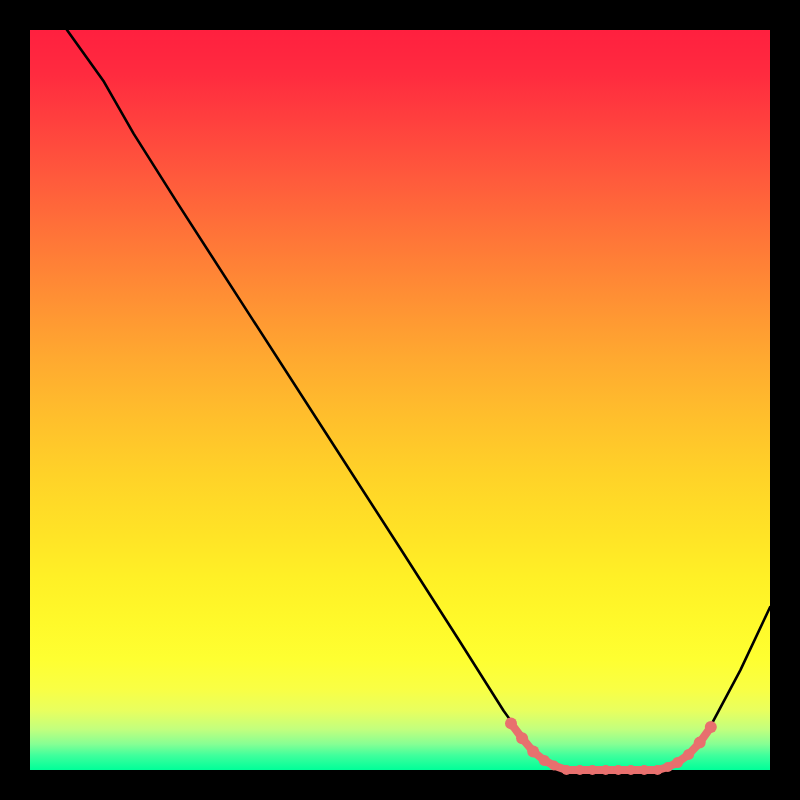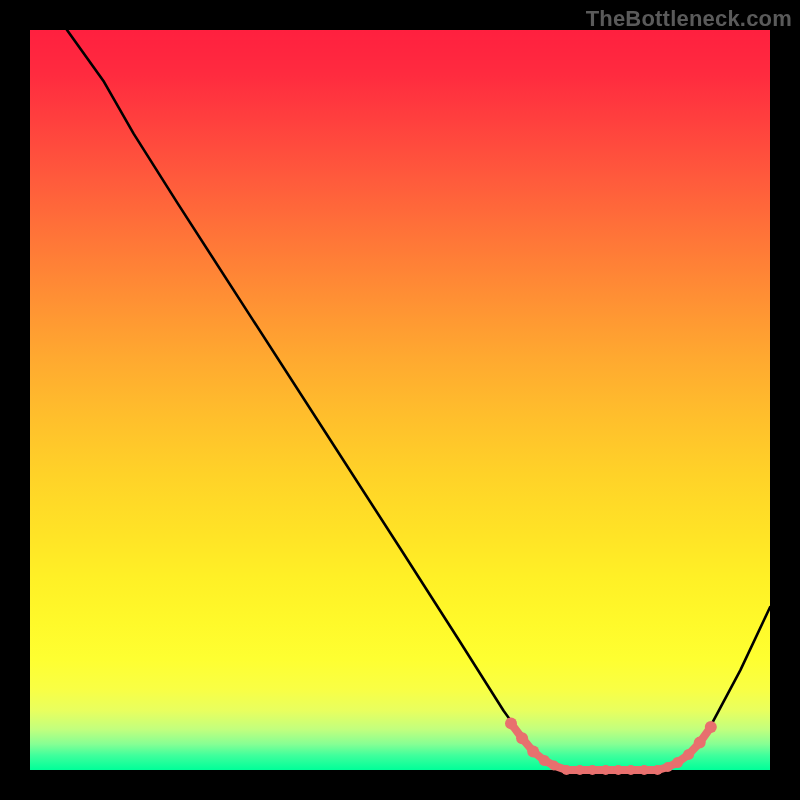--- a/index.html
+++ b/index.html
@@ -66,21 +66,20 @@
   .flat-stroke {
     fill: none;
     stroke: #e8706e;
     stroke-width: 8;
     stroke-linecap: round;
   }
 </style>
 </head>
 <body>
 <div class="frame">
-  <div class="watermark">TheBottleneck.com</div>
 
   <div class="plot-area">
     <svg class="curve" viewBox="0 0 740 740" preserveAspectRatio="none">
       <path id="chart-path" class="curve-path" d="M37.00 0.00 L74.00 51.80 L103.60 103.60 L148.00 173.90 L222.00 288.60 L296.00 403.30 L370.00 518.00 L429.20 610.50 L473.60 680.80 L503.20 721.50 L518.00 734.08 L532.80 740.00 L555.00 740.00 L577.20 740.00 L599.40 740.00 L621.60 740.00 L643.80 735.56 L658.60 723.72 L680.80 695.60 L710.40 640.10 L740.00 577.20"></path>
       <g id="markers-group">
           <path d="M481.00 693.38 L492.10 708.18 L503.20 721.50 L514.30 730.38 L523.92 735.56 L536.50 740.00 L549.82 740.00 L562.40 740.00 L575.72 740.00 L588.30 740.00 L600.88 740.00 L614.20 740.00 L627.52 740.00 L637.88 737.04 L647.50 732.60 L658.60 724.46 L669.70 712.62 L680.80 697.08" class="flat-stroke"></path>
           <circle cx="481.00" cy="693.38" r="6.00" class="marker"></circle>
           <circle cx="492.10" cy="708.18" r="6.00" class="marker"></circle>
           <circle cx="503.20" cy="721.50" r="6.00" class="marker"></circle>
           <circle cx="514.30" cy="730.38" r="5.50" class="marker"></circle>

